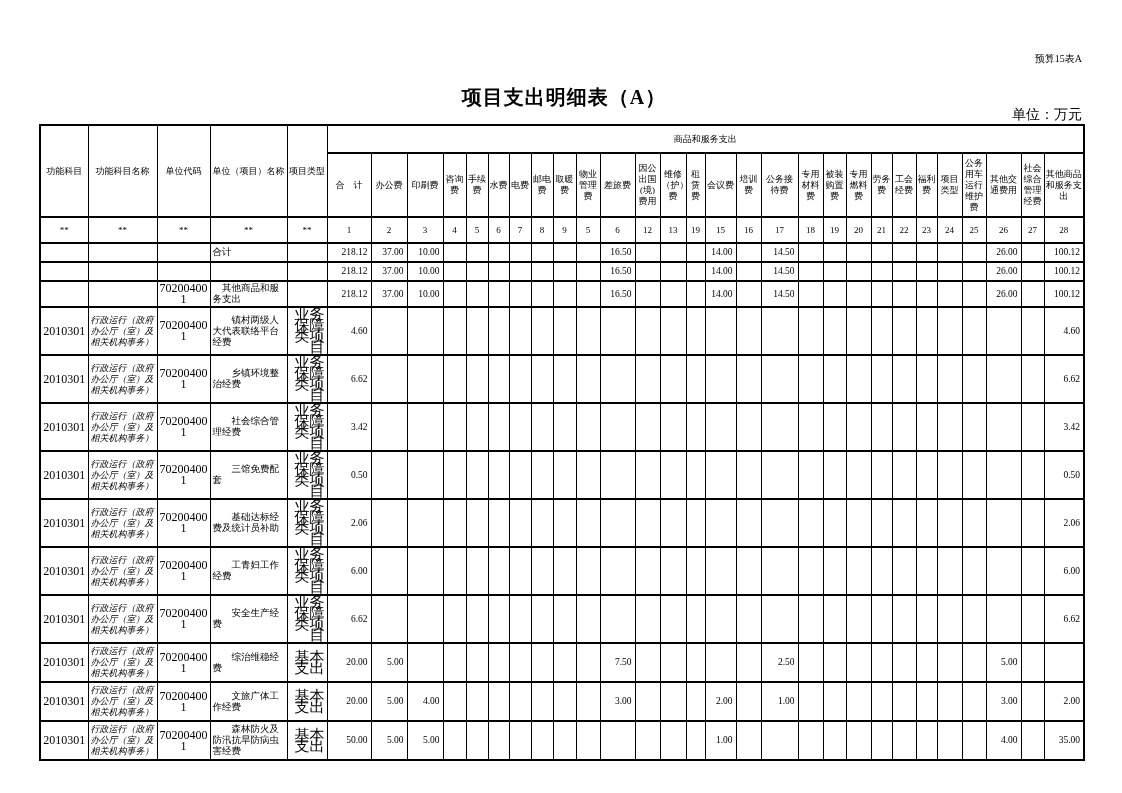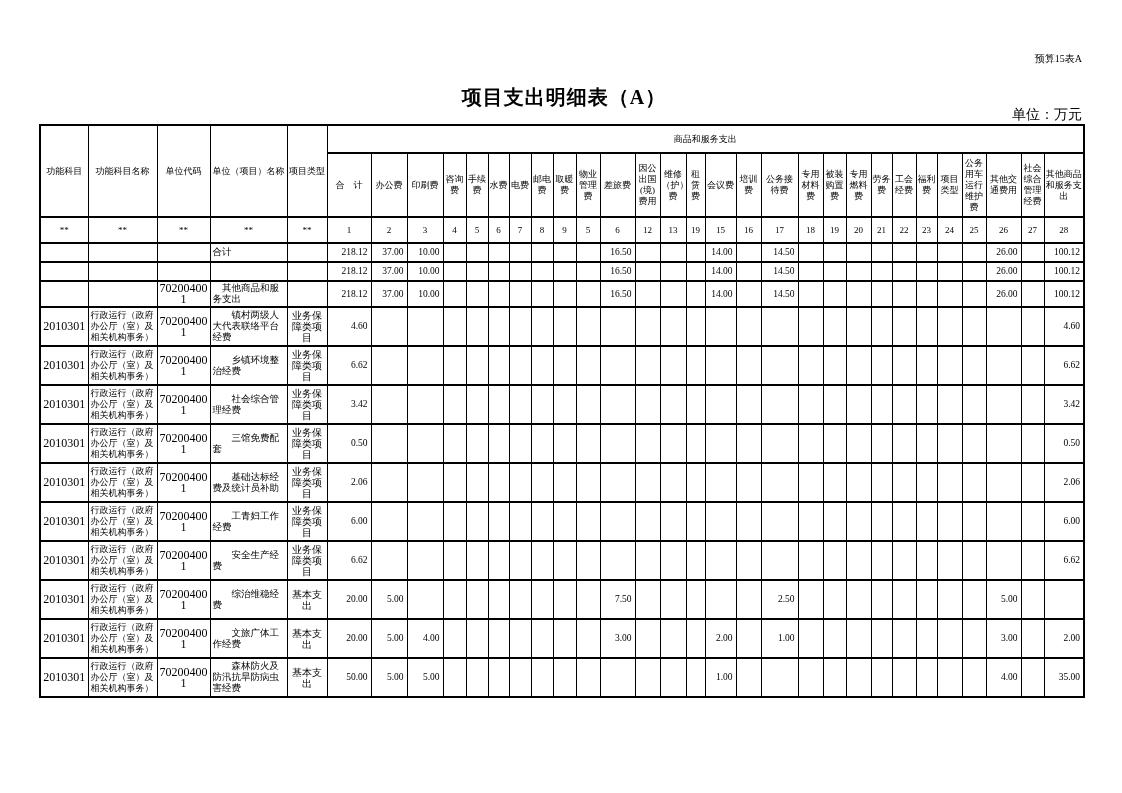--- a/index.html
+++ b/index.html
@@ -39,23 +39,23 @@
     font-size: 9px; line-height: 11px;
     padding: 1px;
     text-align: center; vertical-align: middle;
     word-break: break-all; overflow: hidden;
   }
   tr.band th { height: 28px; }
   tr.head th { height: 64px; }
   tr.stars th { height: 26px; }
   tbody tr.short { height: 19px; padding-left: 32px; }
   tbody tr.tall  { height: 39px; }
-  td.c-name { text-align: left; padding: 1px 2px; font-size: 9px; }
+  td.c-name { text-align: left; padding: 1px 2px; font-size: 9px; font-style: italic; }
   td.c-proj { text-align: left; padding: 1px 2px; font-size: 9.5px; }
-  td.c-type { text-align: center; padding: 1px 2px; font-size: 10px; }
+  td.c-type { text-align: right; padding: 1px 2px; font-size: 15px; }
   td.c-val  { text-align: right; padding: 1px 3px 1px 1px; font-size: 9.5px; }
   td.c-code { text-align: center; font-size: 12px; }
 </style>
 </head>
 <body>
 
 <div class="page">
   <div class="form-code">预算15表A</div>
   <h1 class="doc-title">项目支出明细表（A）</h1>
   <div class="unit-note">单位：万元</div>

